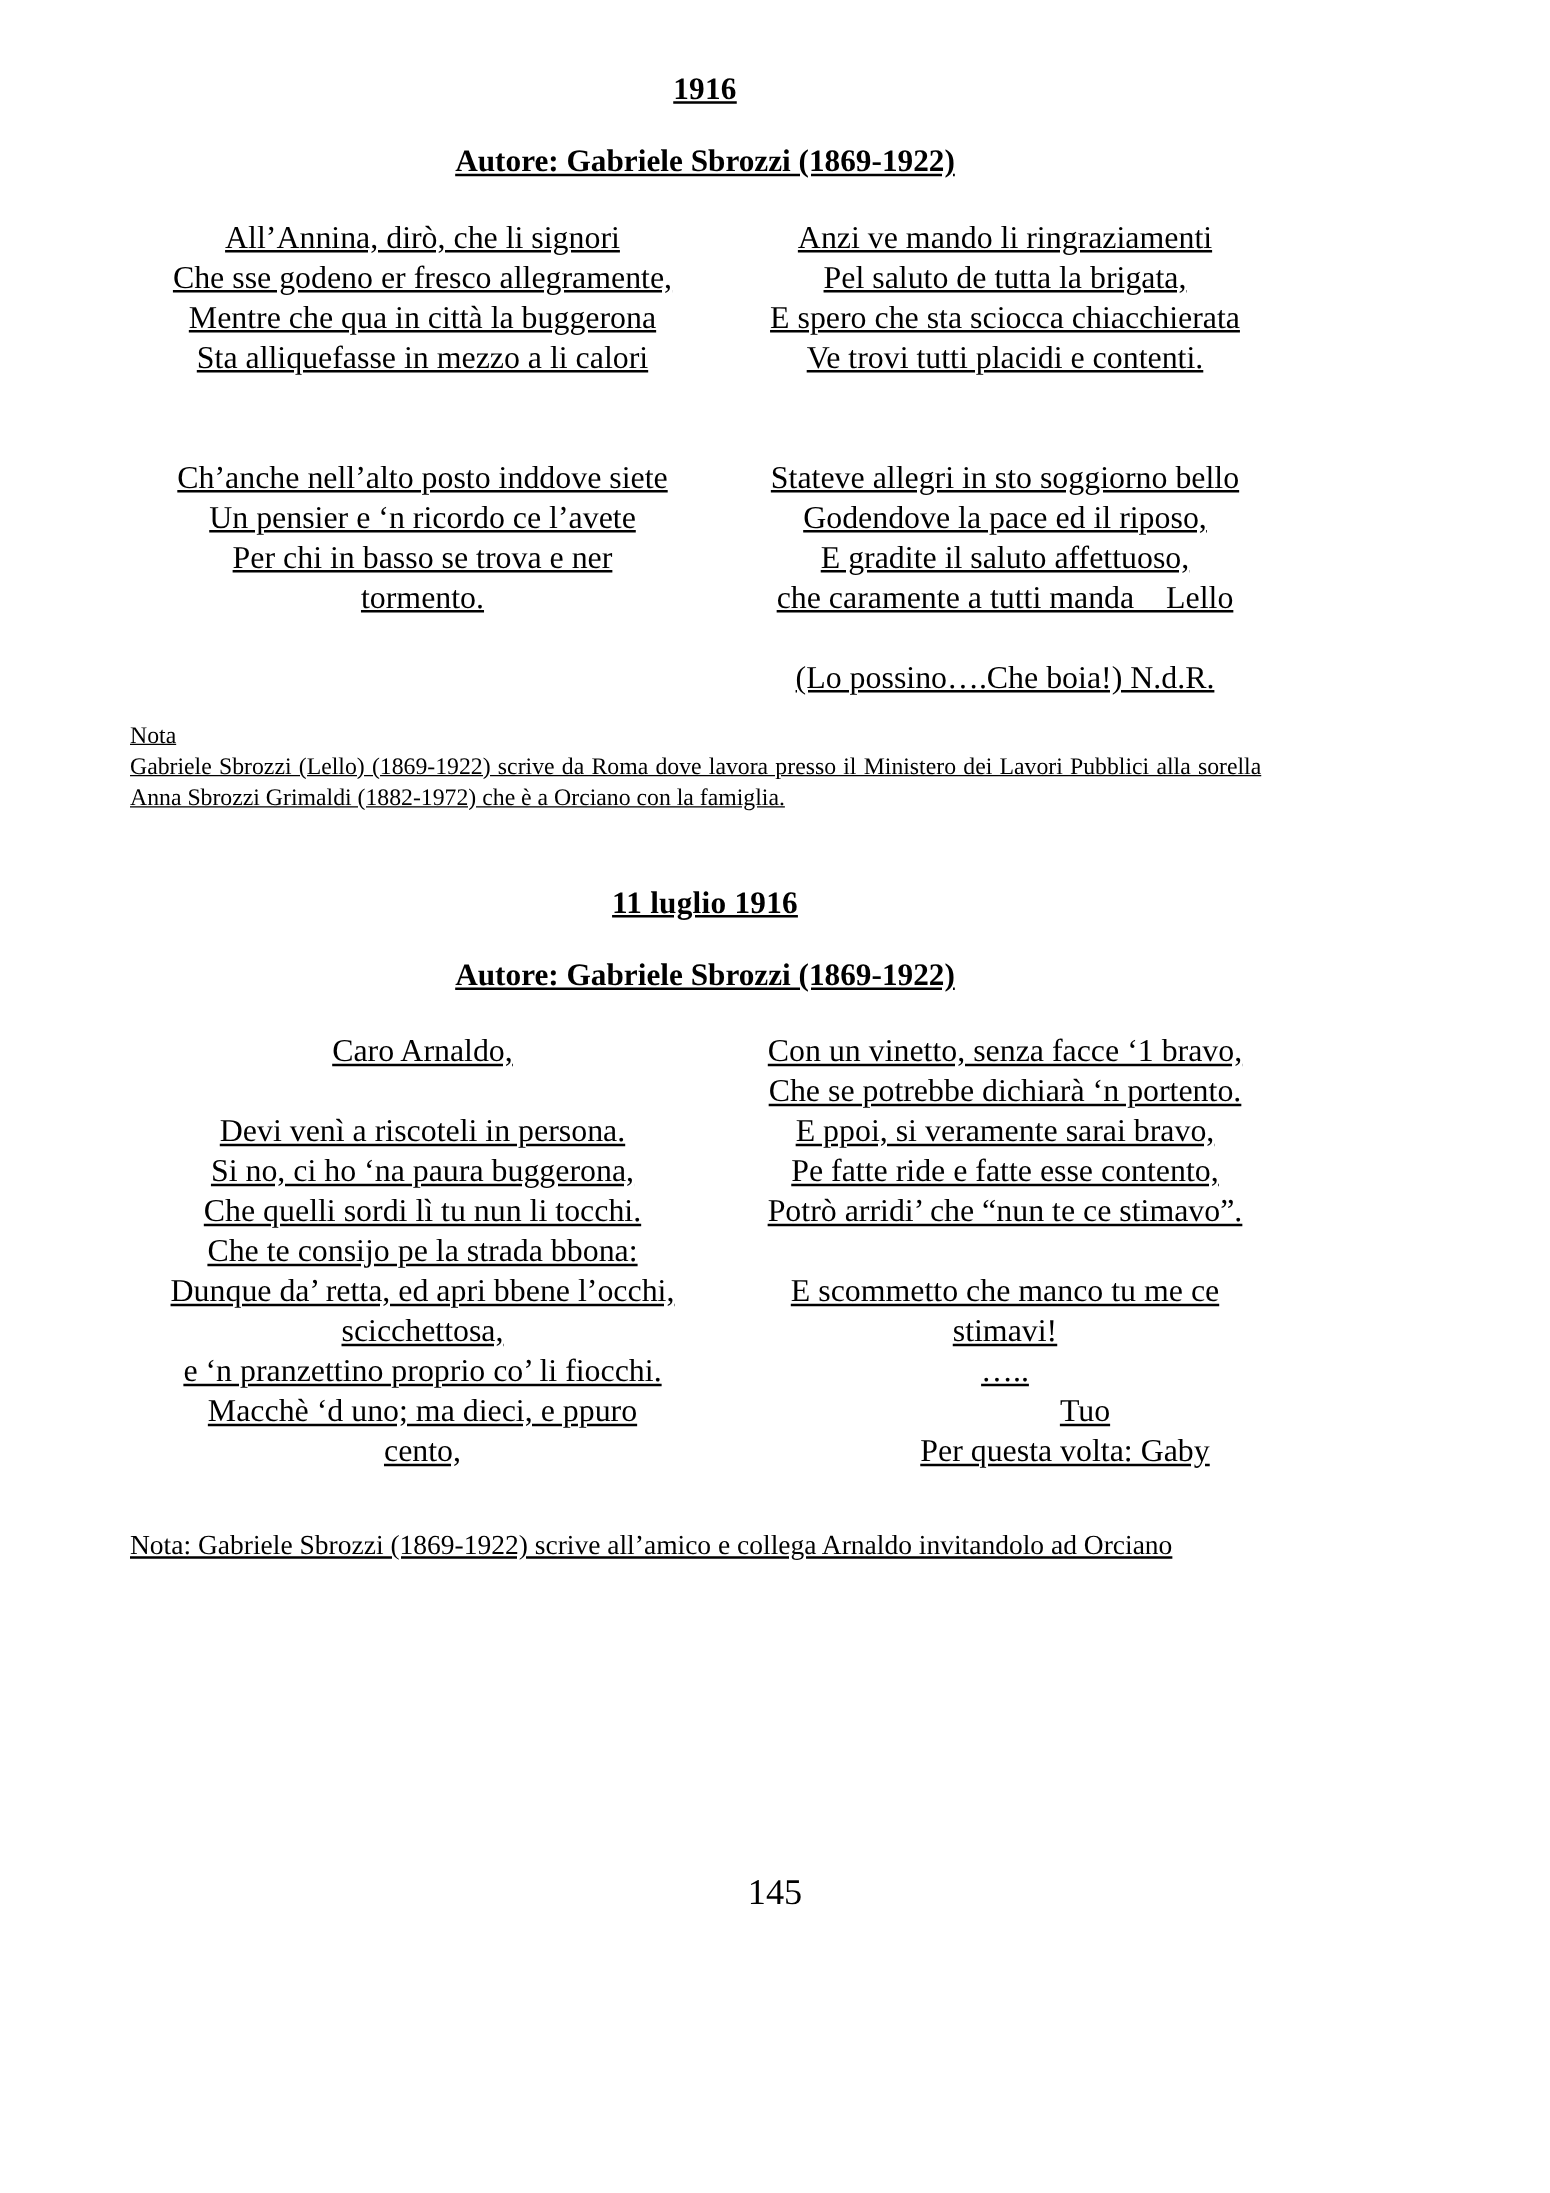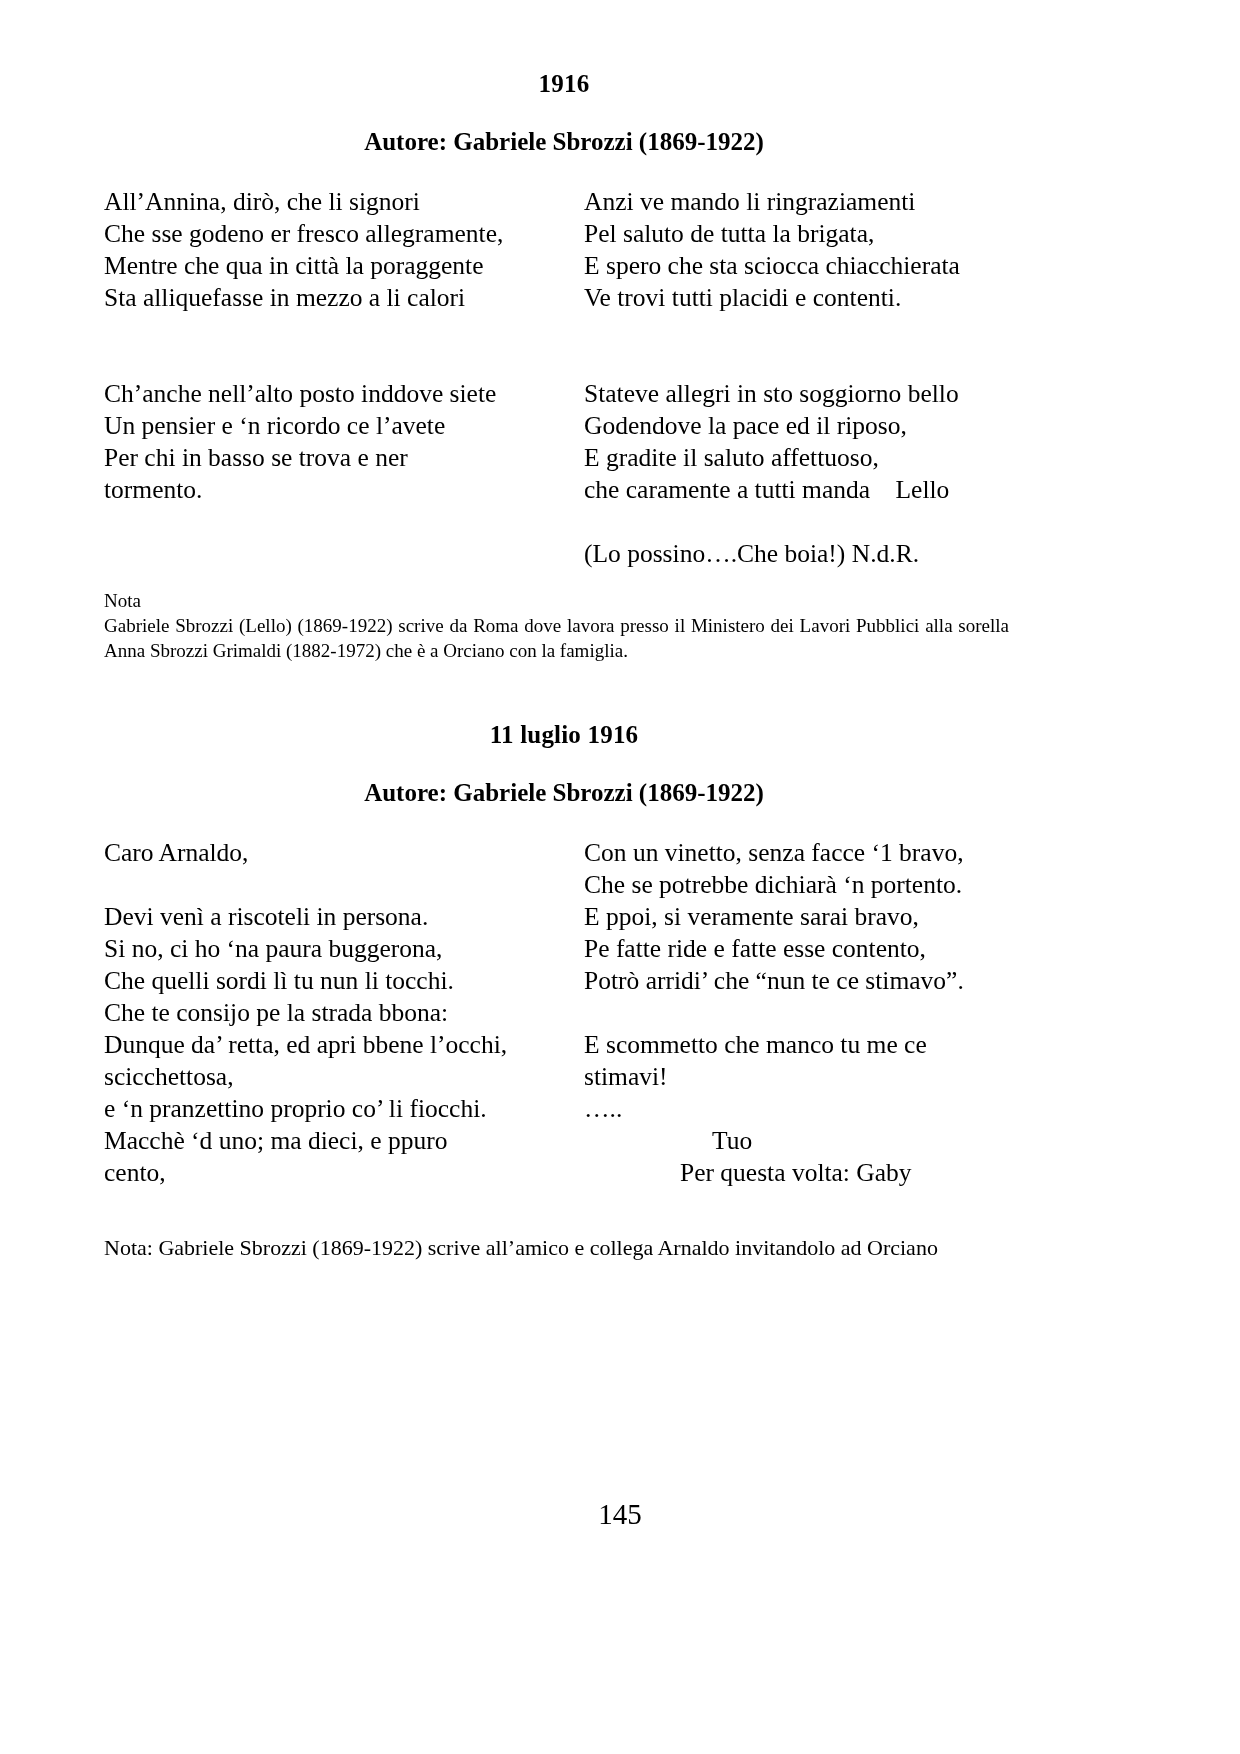--- a/index.html
+++ b/index.html
@@ -15,22 +15,23 @@
     position: relative;
     width: 1240px;
     height: 1754px;
     background: #ffffff;
     margin: 0 auto;
     overflow: hidden;
   }
   .content {
     position: absolute;
     left: 104px;
-    top: 12px;
+    top: 0;
     width: 920px;
+    text-decoration: underline;
   }
 
   
   .doc-date {
     text-align: center;
     font-weight: bold;
     font-size: 25px;
     letter-spacing: 0.2px;
     margin: 0;
   }
@@ -55,20 +56,21 @@
     width: 480px;
     padding-right: 12px;
   }
   .col-right {
     width: 440px;
   }
   .line {
     font-size: 25.5px;
     line-height: 32px;
     white-space: pre-wrap;
+    text-align: center;
   }
   .line.blank {
     height: 32px;
   }
   .line.indent-right {
     padding-left: 96px;
   }
   .line.indent-center {
     padding-left: 128px;
   }
@@ -121,21 +123,21 @@
       <div class="spacer-md"></div>
 
       <div class="doc-author">Autore: Gabriele  Sbrozzi (1869-1922)</div>
 
       <div class="spacer-md"></div>
 
       <div class="poem">
         <div class="col col-left">
           <div class="line">All’Annina, dirò, che li signori</div>
           <div class="line">Che sse godeno er fresco allegramente,</div>
-          <div class="line">Mentre che qua in città la poraggente</div>
+          <div class="line">Mentre che qua in città la buggerona</div>
           <div class="line">Sta alliquefasse in mezzo a li calori</div>
           <div class="line blank"></div>
           <div class="line blank"></div>
           <div class="line">Ch’anche nell’alto posto inddove siete</div>
           <div class="line">Un pensier e ‘n ricordo ce l’avete</div>
           <div class="line">Per chi in basso se trova e ner</div>
           <div class="line">tormento.</div>
         </div>
         <div class="col col-right">
           <div class="line">Anzi ve mando li ringraziamenti</div>

